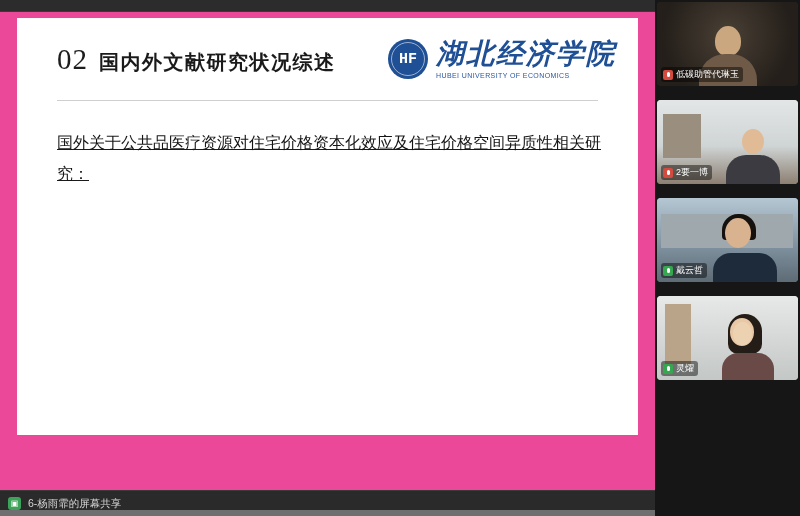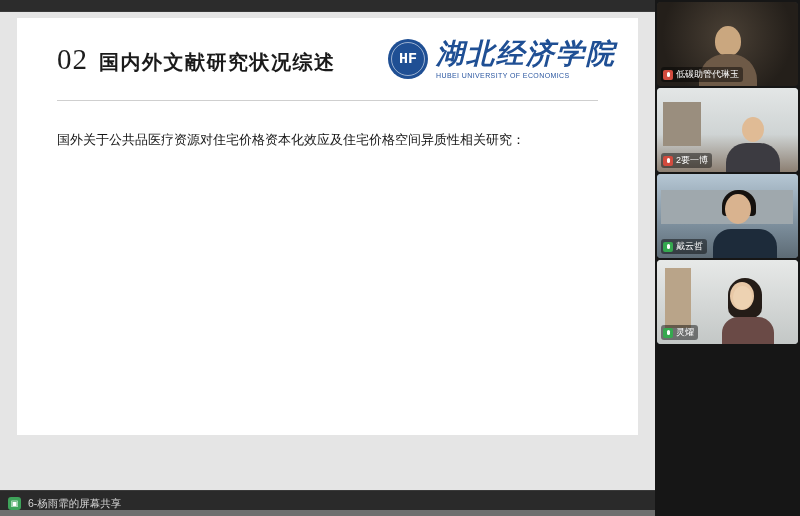--- a/index.html
+++ b/index.html
@@ -25,21 +25,21 @@
     flex-direction: column;
   }
   .share-top-bar {
     height: 12px;
     background: #2c2c2c;
     border-bottom: 1px solid #3a3a3a;
   }
   .slide-wrap {
     flex: 1;
     position: relative;
-    background: #e5e5e5;
+    background: #ec4899;
     display: flex;
     align-items: flex-start;
     justify-content: center;
     padding-top: 6px;
   }
   .slide {
     position: relative;
     width: 621px;
     height: 417px;
     background: #ffffff;
@@ -114,23 +114,24 @@
     color: #2a56a0;
     letter-spacing: .4px;
     margin-top: 3px;
   }
   .header-rule {
     margin: 0 40px;
     border-bottom: 1px solid #cfcfcf;
   }
   .slide-body {
     padding: 26px 36px 0 40px;
-    font-size: 13px;
+    font-size: 16px;
     line-height: 1.95;
     color: #1a1a1a;
+    text-decoration: underline;
   }
   .para-lead {
     font-weight: 400;
     color: #151515;
     margin-bottom: 2px;
   }
   .para-indent {
     text-indent: 2em;
     text-align: justify;
     color: #1a1a1a;
@@ -162,21 +163,21 @@
     font-size: 10.5px;
   }
 
   
   .filmstrip {
     width: 145px;
     height: 516px;
     background: #161616;
     display: flex;
     flex-direction: column;
-    gap: 2px;
+    gap: 14px;
     padding: 2px 2px 4px 2px;
   }
   .tile {
     position: relative;
     height: 84px;
     border-radius: 4px;
     overflow: hidden;
     flex: none;
   }
   .name-chip {

